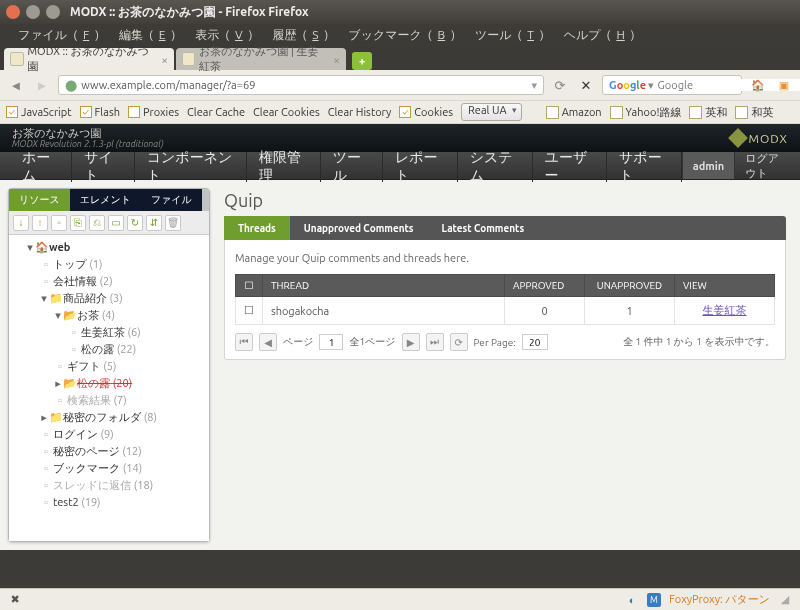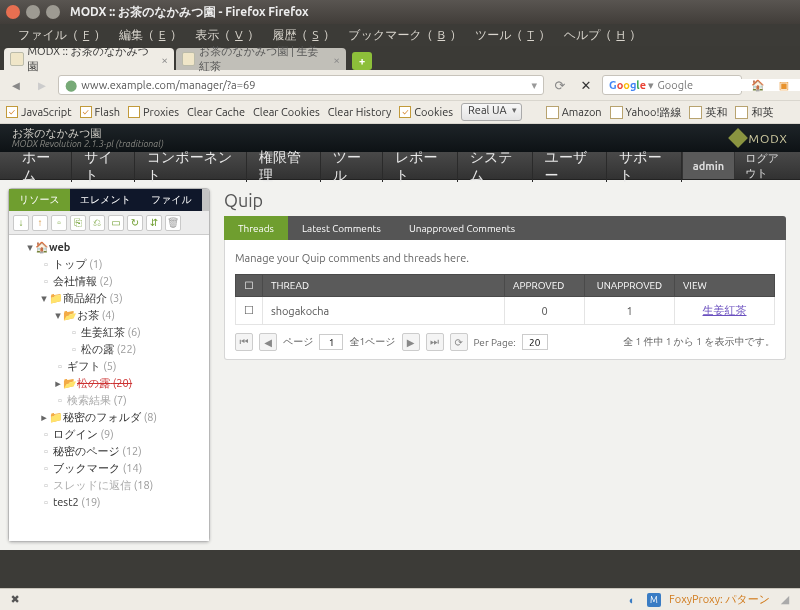--- a/index.html
+++ b/index.html
@@ -85,21 +85,21 @@
 .tree .fld-g { color: #9fb84a; }
 .tree .page { color: #bdbdbd; }
 .tree .cnt { color: #999; }
 .tree .struck { color: #c33; text-decoration: line-through; }
 .tree .muted { color: #aaa; }
 
 
 .rcontent { flex: 1; padding: 10px 14px 8px 14px; display: flex; flex-direction: column; }
 .rtitle { font-size: 18px; color: #555; margin-bottom: 6px; }
 .rtabs { display: flex; background: #555; height: 24px; border-radius: 3px 3px 0 0; }
-.rtabs span { padding: 0 14px; color: #fff; font-size: 10px; display: flex; align-items: center; }
+.rtabs span { padding: 0 14px; color: #fff; font-size: 10px; display: flex; align-items: center; font-weight: bold; }
 .rtabs span.active { background: #6f9e2f; }
 .rpanel { border: 1px solid #d6d6d6; border-top: none; background: #fff; padding: 12px 10px 8px 10px; border-radius: 0 0 3px 3px; }
 .rdesc { color: #666; font-size: 11px; margin-bottom: 10px; }
 table.grid { width: 100%; border-collapse: collapse; font-size: 11px; }
 table.grid th { background: #5a5a5a; color: #fff; font-weight: normal; text-align: left; padding: 5px 8px; font-size: 10px; border: 1px solid #4a4a4a; }
 table.grid th:first-child { width: 22px; text-align: center; }
 table.grid td { padding: 6px 8px; border: 1px solid #e4e4e4; color: #555; text-align: center; }
 table.grid td.l { text-align: left; }
 table.grid td a { color: #6a4fbf; text-decoration: underline; }
 .pager { display: flex; align-items: center; gap: 6px; margin-top: 8px; font-size: 10px; color: #666; }
@@ -285,22 +285,22 @@
           </ul>
         </li>
       </ul>
     </div>
   </div>
 
   <div class="rcontent">
     <div class="rtitle">Quip</div>
     <div class="rtabs">
       <span class="active">Threads</span>
+      <span>Unapproved Comments</span>
       <span>Latest Comments</span>
-      <span>Unapproved Comments</span>
     </div>
     <div class="rpanel">
       <div class="rdesc">Manage your Quip comments and threads here.</div>
       <table class="grid">
         <thead>
           <tr>
             <th>☐</th>
             <th>THREAD</th>
             <th style="width:80px;">APPROVED</th>
             <th style="width:90px;text-align:center">UNAPPROVED</th>

